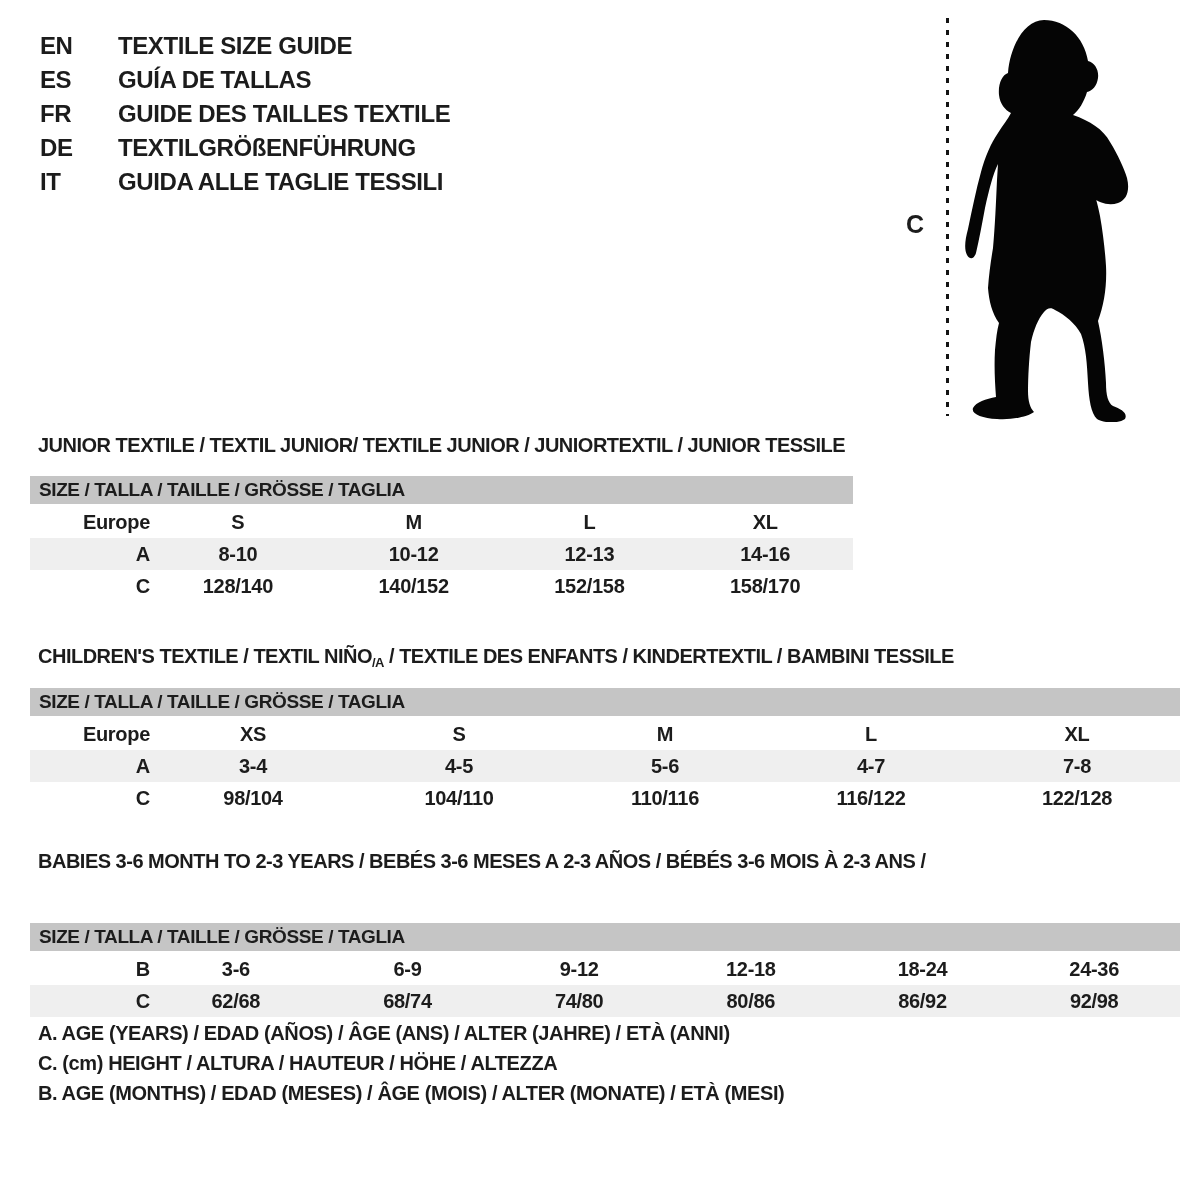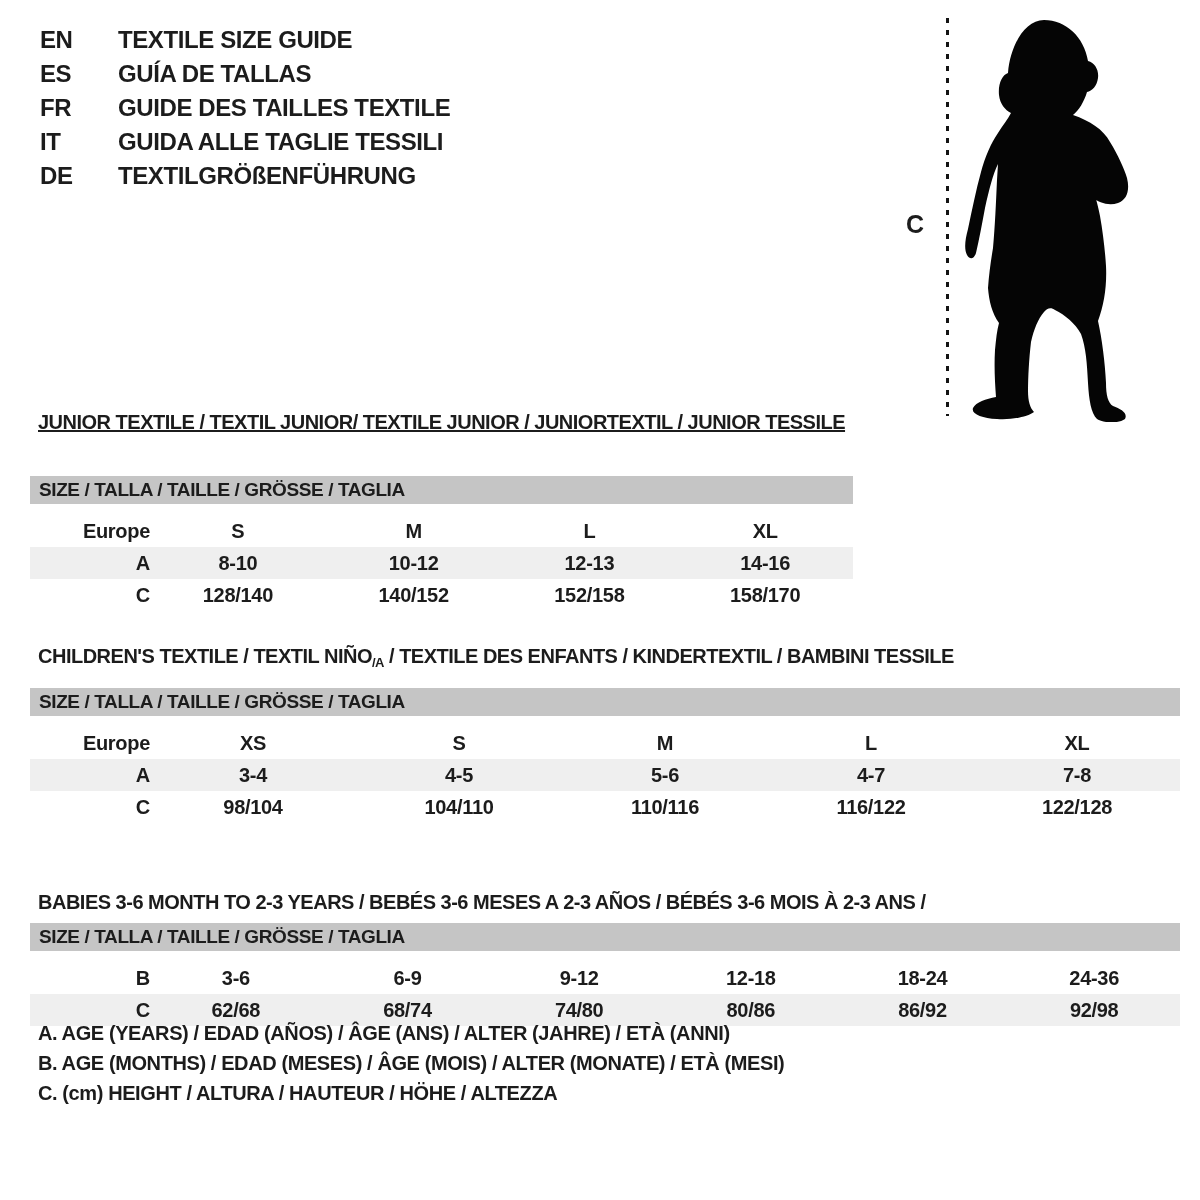--- a/index.html
+++ b/index.html
@@ -2,38 +2,38 @@
 <html><head>
 <meta charset="utf-8">
 <style>
   html,body{margin:0;padding:0;background:#ffffff;}
   body{width:1200px;height:1200px;font-family:"Liberation Sans",sans-serif;color:#1c1c1c;
        -webkit-font-smoothing:antialiased;}
   .stage{position:relative;width:1200px;height:1200px;overflow:hidden;background:#ffffff;}
 
   
   .lang-guide{position:absolute;left:40px;top:26px;}
-  .lang-row{display:flex;height:34px;align-items:flex-start;font-weight:700;font-size:24px;letter-spacing:-0.4px;}
+  .lang-row{display:flex;height:34px;align-items:flex-end;font-weight:700;font-size:24px;letter-spacing:-0.4px;}
   .lang-code{width:78px;flex:0 0 78px;}
   .lang-label{white-space:nowrap;}
 
   
   .measure-line{position:absolute;left:946px;top:18px;width:3px;height:398px;
     background:repeating-linear-gradient(to bottom,#141414 0 5px,transparent 5px 12px);}
   .measure-label{position:absolute;left:906px;top:210px;font-weight:700;font-size:25px;}
   .figure-svg{position:absolute;left:952px;top:12px;width:200px;height:410px;}
 
   
   .section-title{position:absolute;left:38px;font-weight:700;font-size:20px;letter-spacing:-0.5px;white-space:nowrap;}
   .sub{font-size:13px;vertical-align:-4px;font-weight:700;}
 
   
   .size-table{position:absolute;left:30px;}
   .size-bar{height:28px;line-height:28px;background:#c5c5c5;font-weight:700;font-size:19px;
-            letter-spacing:-0.4px;padding-left:9px;margin-bottom:11px;}
+            letter-spacing:-0.4px;padding-left:9px;margin-bottom:2px;}
   .trow{display:grid;height:32px;align-items:center;font-weight:700;font-size:20px;letter-spacing:-0.3px;}
   .trow.stripe{background:#efefef;}
   .t1 .trow{grid-template-columns:120px repeat(4,1fr);}
   .t2 .trow{grid-template-columns:120px repeat(5,1fr);}
   .t3 .trow{grid-template-columns:120px repeat(6,1fr);}
   .cell{text-align:center;}
   .rlabel{text-align:right;padding-left:10px;}
 
   
   .legend{position:absolute;left:38px;top:1018px;}
@@ -51,26 +51,26 @@
     </div>
     <div class="lang-row">
       <span class="lang-code">ES</span>
       <span class="lang-label">GUÍA DE TALLAS</span>
     </div>
     <div class="lang-row">
       <span class="lang-code">FR</span>
       <span class="lang-label">GUIDE DES TAILLES TEXTILE</span>
     </div>
     <div class="lang-row">
+      <span class="lang-code">DE</span>
+      <span class="lang-label">TEXTILGRÖßENFÜHRUNG</span>
+    </div>
+    <div class="lang-row">
       <span class="lang-code">IT</span>
       <span class="lang-label">GUIDA ALLE TAGLIE TESSILI</span>
-    </div>
-    <div class="lang-row">
-      <span class="lang-code">DE</span>
-      <span class="lang-label">TEXTILGRÖßENFÜHRUNG</span>
     </div>
   </div>
 
   <div class="measure-line"></div>
   <div class="measure-label">C</div>
   <svg class="figure-svg" viewBox="0 0 200 410" xmlns="http://www.w3.org/2000/svg" aria-hidden="true">
     <path fill="#050505" d="
       M92,8
       C114,8 132,25 136,49
       C143,51 147,58 146,66
@@ -109,21 +109,21 @@
       C22,247 18,248 15,243
       C12,237 13,228 16,217
       C20,198 24,178 29,160
       C33,145 39,131 46,121
       C51,113 56,107 59,101
       C53,98 48,92 47,83
       C46,72 50,63 56,61
       C58,35 72,8 92,8 Z"></path>
   </svg>
 
-  <div class="section-title" style="top:411px;text-decoration:underline;">JUNIOR TEXTILE / TEXTIL JUNIOR/ TEXTILE JUNIOR / JUNIORTEXTIL / JUNIOR TESSILE</div>
+  <div class="section-title" style="top:434px;">JUNIOR TEXTILE / TEXTIL JUNIOR/ TEXTILE JUNIOR / JUNIORTEXTIL / JUNIOR TESSILE</div>
   <div class="size-table t1" style="top:476px;width:823px;">
     <div class="size-bar">SIZE / TALLA / TAILLE / GRÖSSE / TAGLIA</div>
     <div class="trow">
       <div class="rlabel">Europe</div>
       <div class="cell">S</div>
       <div class="cell">M</div>
       <div class="cell">L</div>
       <div class="cell">XL</div>
     </div>
     <div class="trow stripe">
@@ -166,21 +166,21 @@
     <div class="trow">
       <div class="rlabel">C</div>
       <div class="cell">98/104</div>
       <div class="cell">104/110</div>
       <div class="cell">110/116</div>
       <div class="cell">116/122</div>
       <div class="cell">122/128</div>
     </div>
   </div>
 
-  <div class="section-title" style="top:891px;">BABIES 3-6 MONTH TO 2-3 YEARS / BEBÉS 3-6 MESES A 2-3 AÑOS / BÉBÉS 3-6 MOIS À 2-3 ANS /</div>
+  <div class="section-title" style="top:850px;">BABIES 3-6 MONTH TO 2-3 YEARS / BEBÉS 3-6 MESES A 2-3 AÑOS / BÉBÉS 3-6 MOIS À 2-3 ANS /</div>
   <div class="size-table t3" style="top:923px;width:1150px;">
     <div class="size-bar">SIZE / TALLA / TAILLE / GRÖSSE / TAGLIA</div>
     <div class="trow">
       <div class="rlabel">B</div>
       <div class="cell">3-6</div>
       <div class="cell">6-9</div>
       <div class="cell">9-12</div>
       <div class="cell">12-18</div>
       <div class="cell">18-24</div>
       <div class="cell">24-36</div>
@@ -191,17 +191,17 @@
       <div class="cell">68/74</div>
       <div class="cell">74/80</div>
       <div class="cell">80/86</div>
       <div class="cell">86/92</div>
       <div class="cell">92/98</div>
     </div>
   </div>
 
   <div class="legend">
     <div class="legend-line">A. AGE (YEARS) / EDAD (AÑOS) / ÂGE (ANS) / ALTER (JAHRE) / ETÀ (ANNI)</div>
+    <div class="legend-line">C. (cm) HEIGHT / ALTURA / HAUTEUR / HÖHE / ALTEZZA</div>
     <div class="legend-line">B. AGE (MONTHS) / EDAD (MESES) / ÂGE (MOIS) / ALTER (MONATE) / ETÀ (MESI)</div>
-    <div class="legend-line">C. (cm) HEIGHT / ALTURA / HAUTEUR / HÖHE / ALTEZZA</div>
   </div>
 
 </div>
 
 </body></html>

